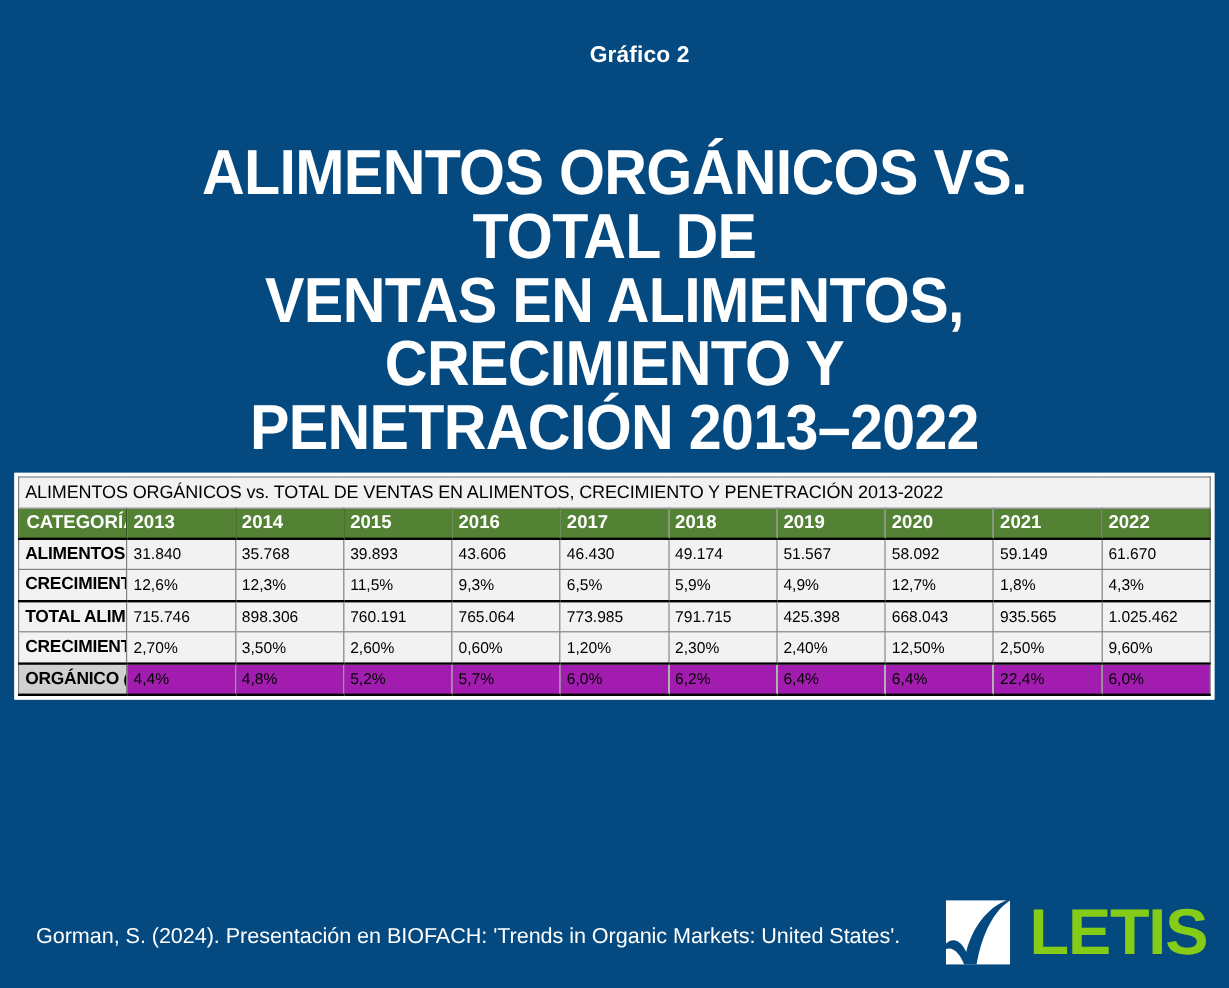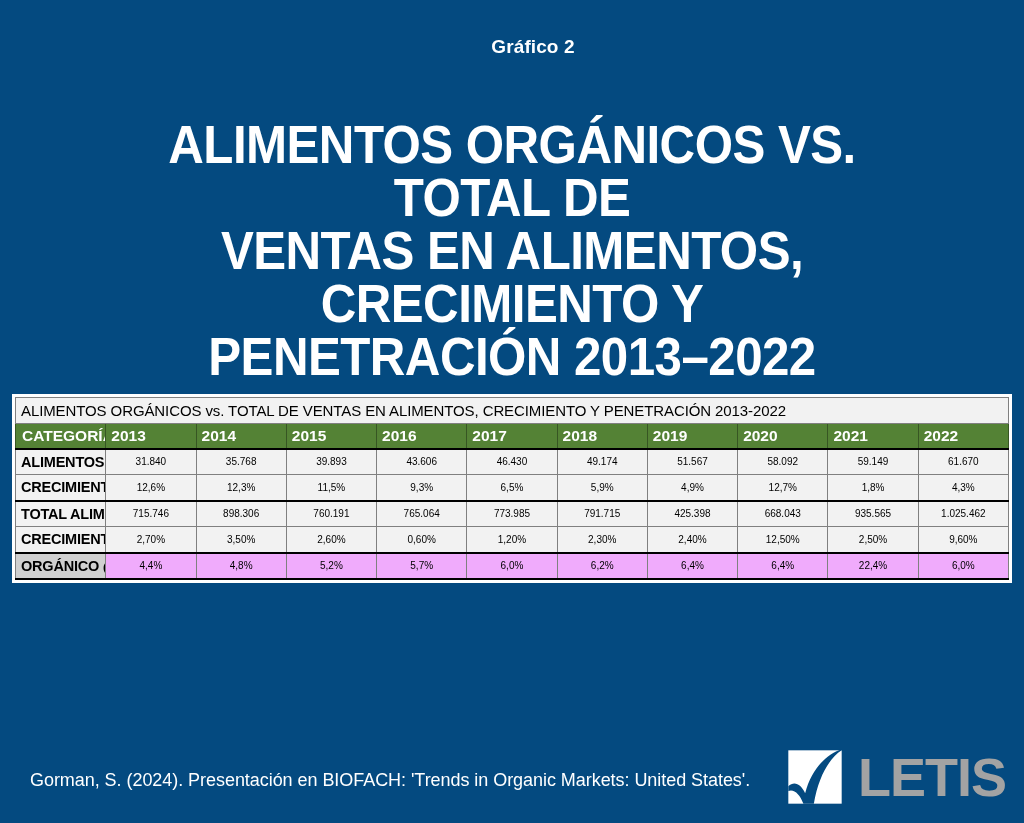--- a/index.html
+++ b/index.html
@@ -111,30 +111,30 @@
     font-weight: bold;
     padding-left: 6px;
     font-size: 14.5px;
     letter-spacing: -0.2px;
   }
   td.row-label .sub {
     font-size: 11.5px;
     font-weight: bold;
   }
   td.num {
-    text-align: center;
+    text-align: left;
     font-weight: normal;
-    font-size: 10px;
+    font-size: 13px;
   }
 
   
   tr.group-top td { border-top: 2px solid #000000; }
   tr.group-bottom td { border-bottom: 2px solid #000000; }
 
-  tr.shaded td { background: #f0abfc; }
+  tr.shaded td { background: #a21caf; }
   tr.shaded td.row-label { background: #d0d0d0; }
 
   
   .citation {
     position: absolute;
     left: 30px;
     top: 770px;
     color: #ffffff;
     font-size: 18px;
     letter-spacing: -0.05px;
@@ -147,21 +147,21 @@
     display: flex;
     align-items: center;
     gap: 14px;
   }
   .logo-mark {
     width: 58px;
     height: 58px;
     flex: 0 0 auto;
   }
   .logo-word {
-    color: #a3a3a3;
+    color: #84cc16;
     font-size: 54px;
     font-weight: bold;
     letter-spacing: -1px;
     line-height: 54px;
   }
 </style>
 </head>
 <body>
 
 <div class="slide-label">Gráfico 2</div>

